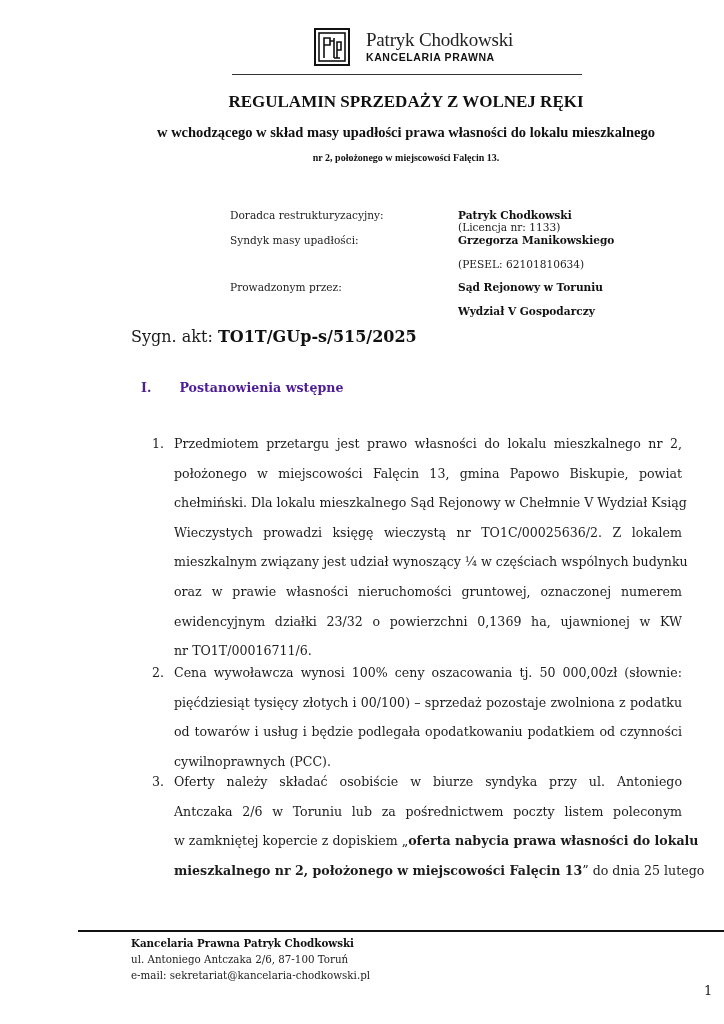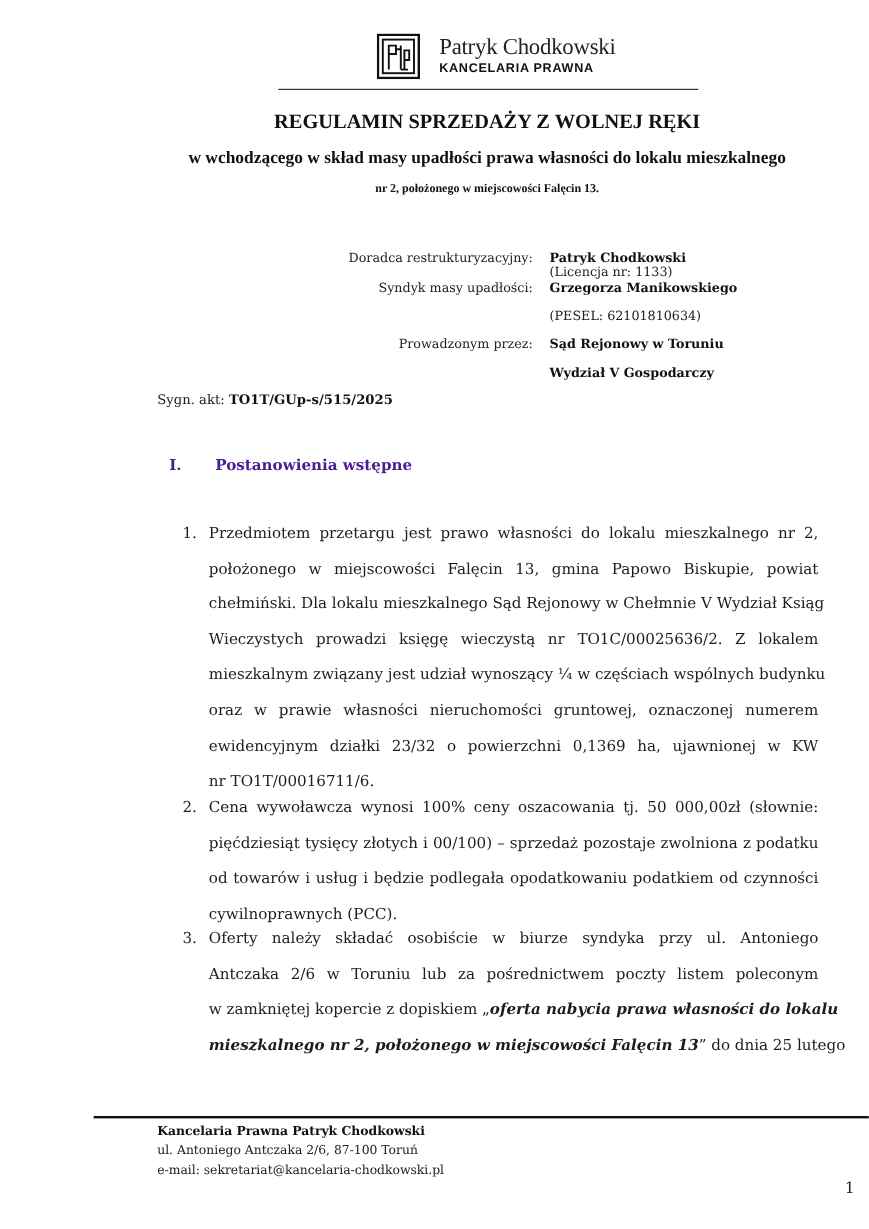--- a/index.html
+++ b/index.html
@@ -17,37 +17,37 @@
   .logo-sub { font-family: "Liberation Sans", sans-serif; font-weight: bold; font-size: 10.5px; letter-spacing: 0.6px; color: #111; line-height: 13px; margin-top: 1px; }
   .header-rule { position: absolute; left: 188px; top: 74px; width: 350px; height: 1px; background: #333; }
 
   .title { position: absolute; left: 0; width: 724px; text-align: center; font-family: "Liberation Serif", serif; font-weight: bold; color: #111; }
   .t1 { top: 92px; font-size: 17px; }
   .t2 { top: 124px; font-size: 14.5px; }
   .t3 { top: 152px; font-size: 10px; }
 
   
   .party { position: absolute; font-family: "DejaVu Serif", serif; font-size: 10.6px; color: #222; }
-  .lbl { text-align: right; width: 230px; left: 170px; }
+  .lbl { text-align: left; width: 230px; left: 186px; }
   .val { left: 414px; }
   .val b { font-weight: bold; color: #111; }
 
-  .sygn { position: absolute; left: 87px; top: 327px; font-size: 11px; }
+  .sygn { position: absolute; left: 87px; top: 327px; font-size: 16px; }
   .sygn b { color: #111; }
 
   .section { position: absolute; left: 97px; top: 380px; font-size: 12.6px; font-weight: bold; color: #4c1d95; }
   .section .num { display: inline-block; width: 34px; }
 
   
   .list-item { position: absolute; left: 108px; width: 530px; font-size: 12.6px; line-height: 29.6px; color: #1c1c1c; }
   .list-item .n { position: absolute; left: 0; top: 0; }
   .list-item .body { margin-left: 22px; text-align: justify; text-align-last: left; }
   .list-item .line { display: block; text-align: justify; text-align-last: justify; white-space: nowrap; }
   .list-item .line.last { text-align-last: left; }
-  .bi { font-weight: bold; font-style: italic; }
+  .bi { font-weight: bold; }
 
   
   .footer-rule { position: absolute; left: 34px; top: 930px; width: 658px; height: 2px; background: #111; }
   .foot-left { position: absolute; left: 87px; top: 935px; font-size: 10.3px; line-height: 16px; color: #222; }
   .foot-left .b { font-weight: bold; color: #111; }
   .foot-right { position: absolute; right: 86px; top: 935px; font-size: 10.3px; line-height: 16px; color: #222; text-align: right; }
   .page-num { position: absolute; left: 660px; top: 983px; font-size: 13px; color: #222; }
 </style>
 </head>
 <body>

